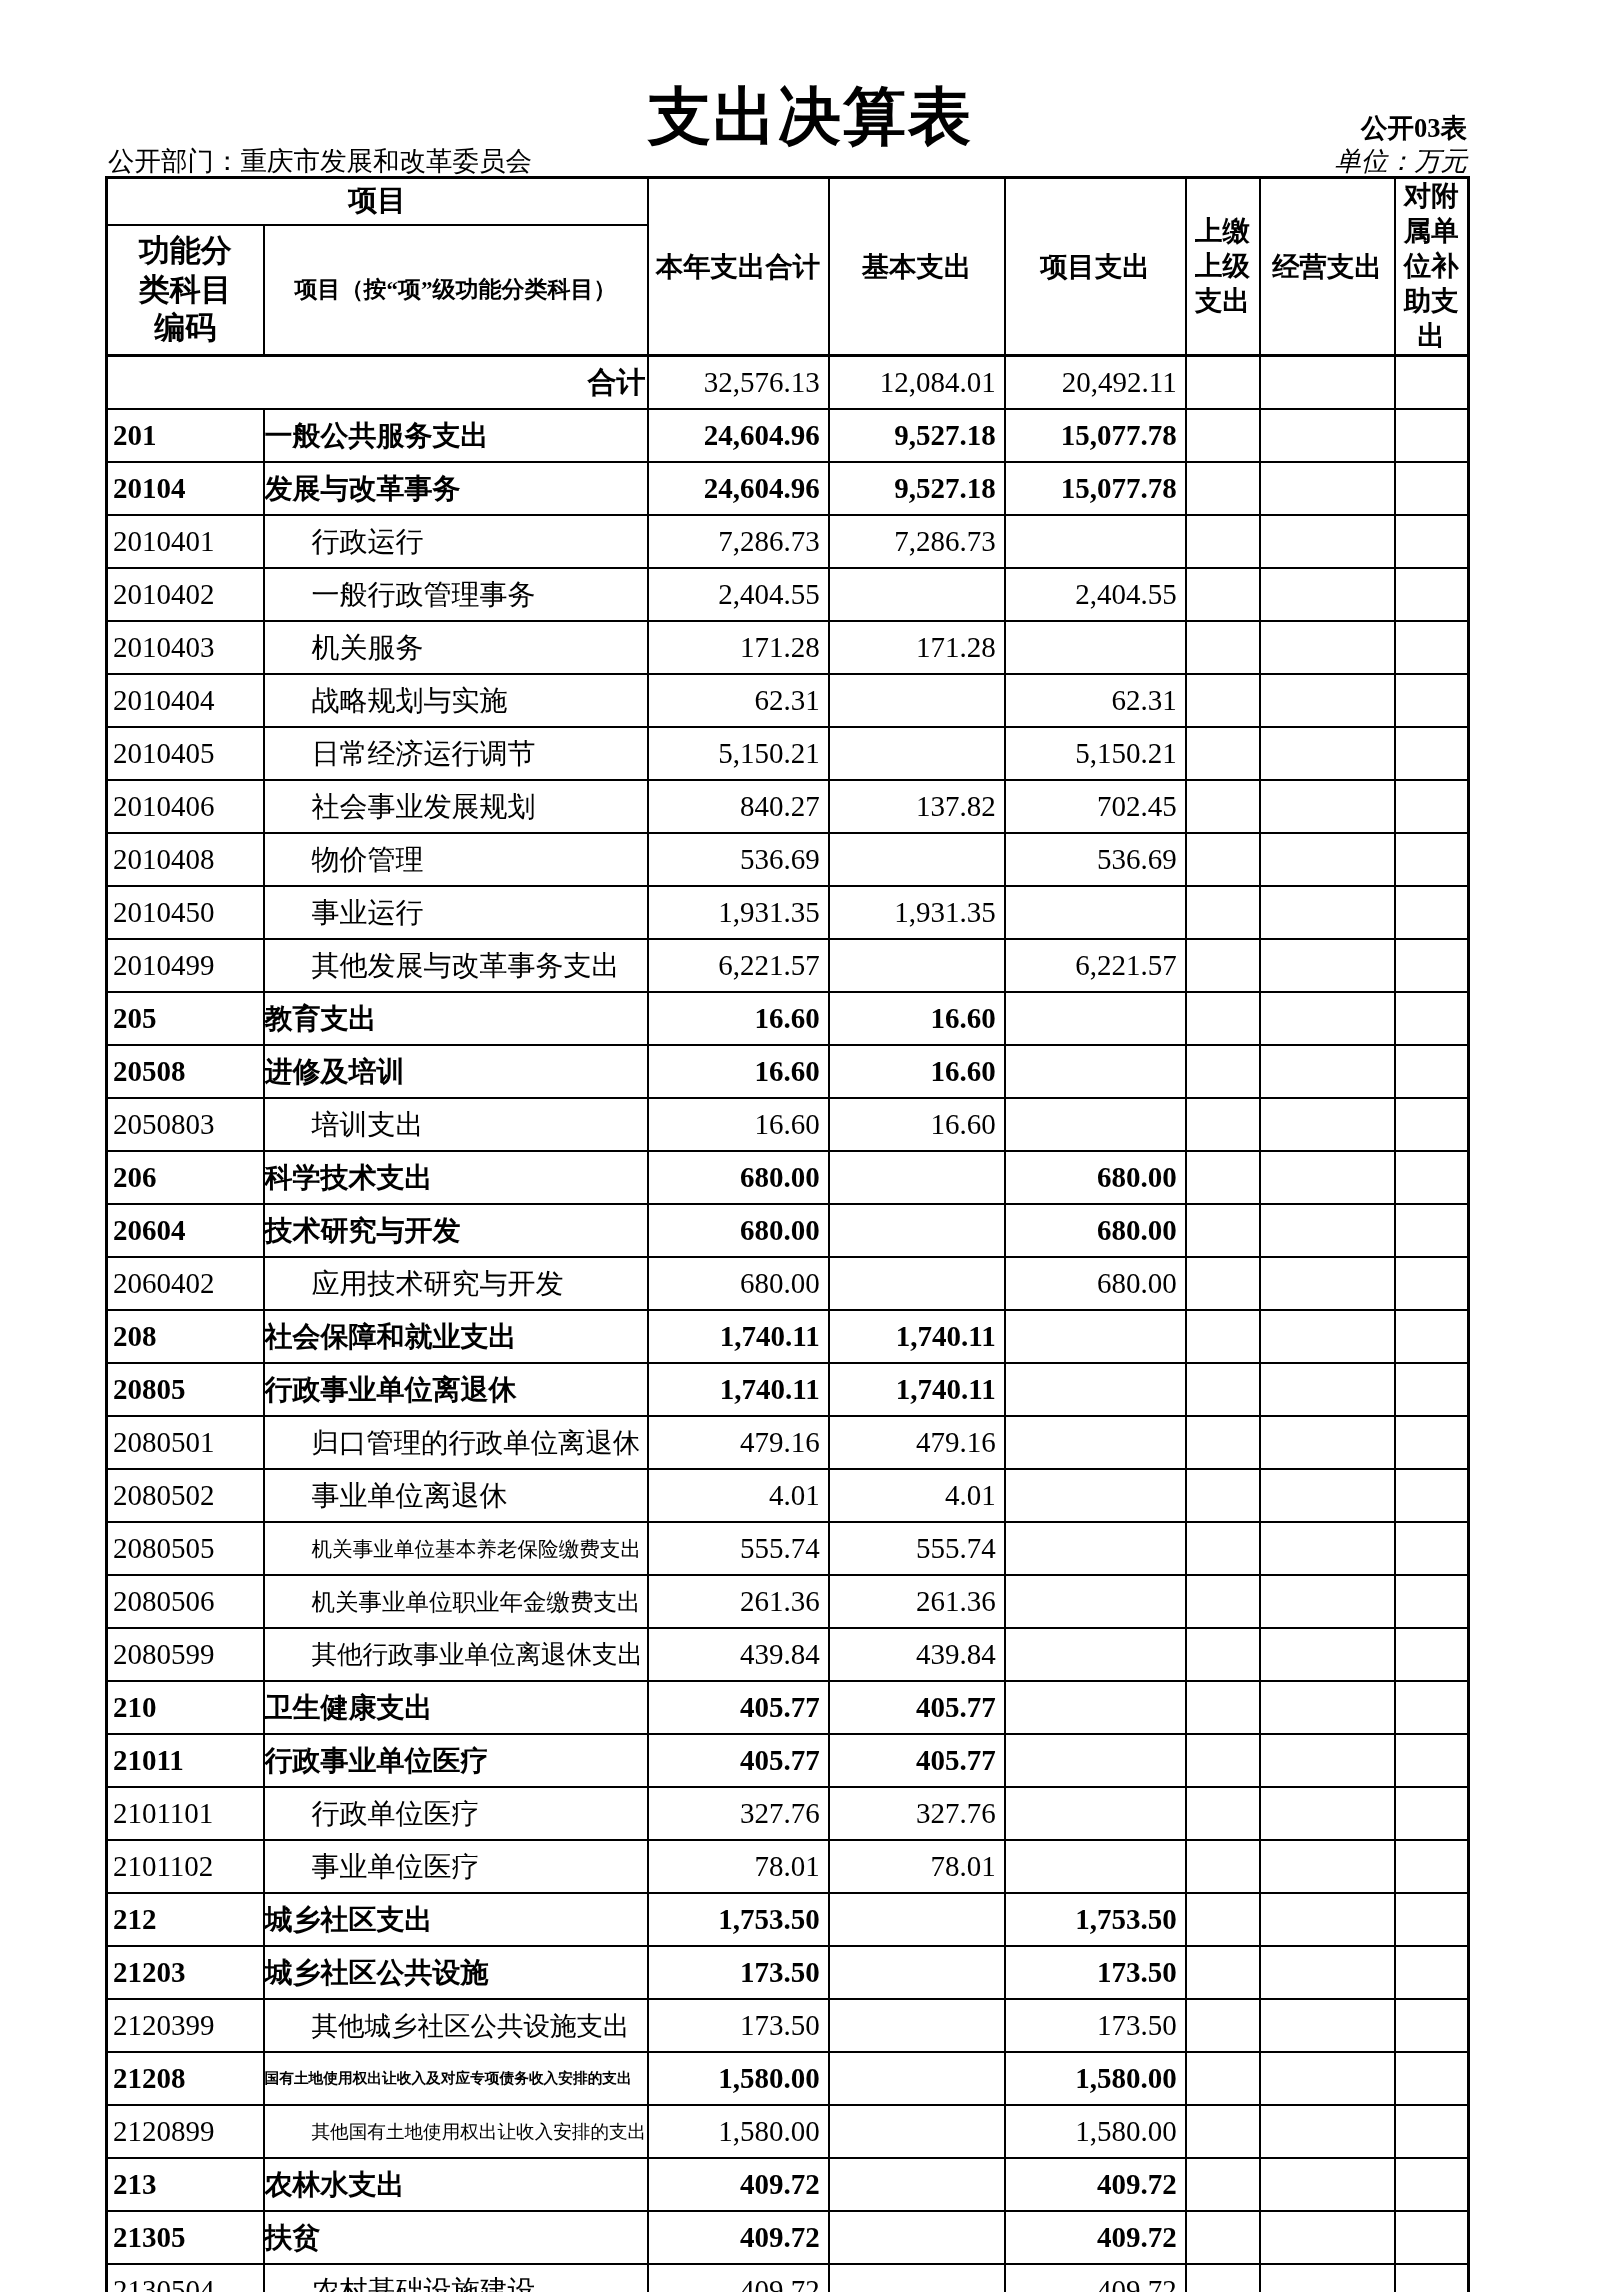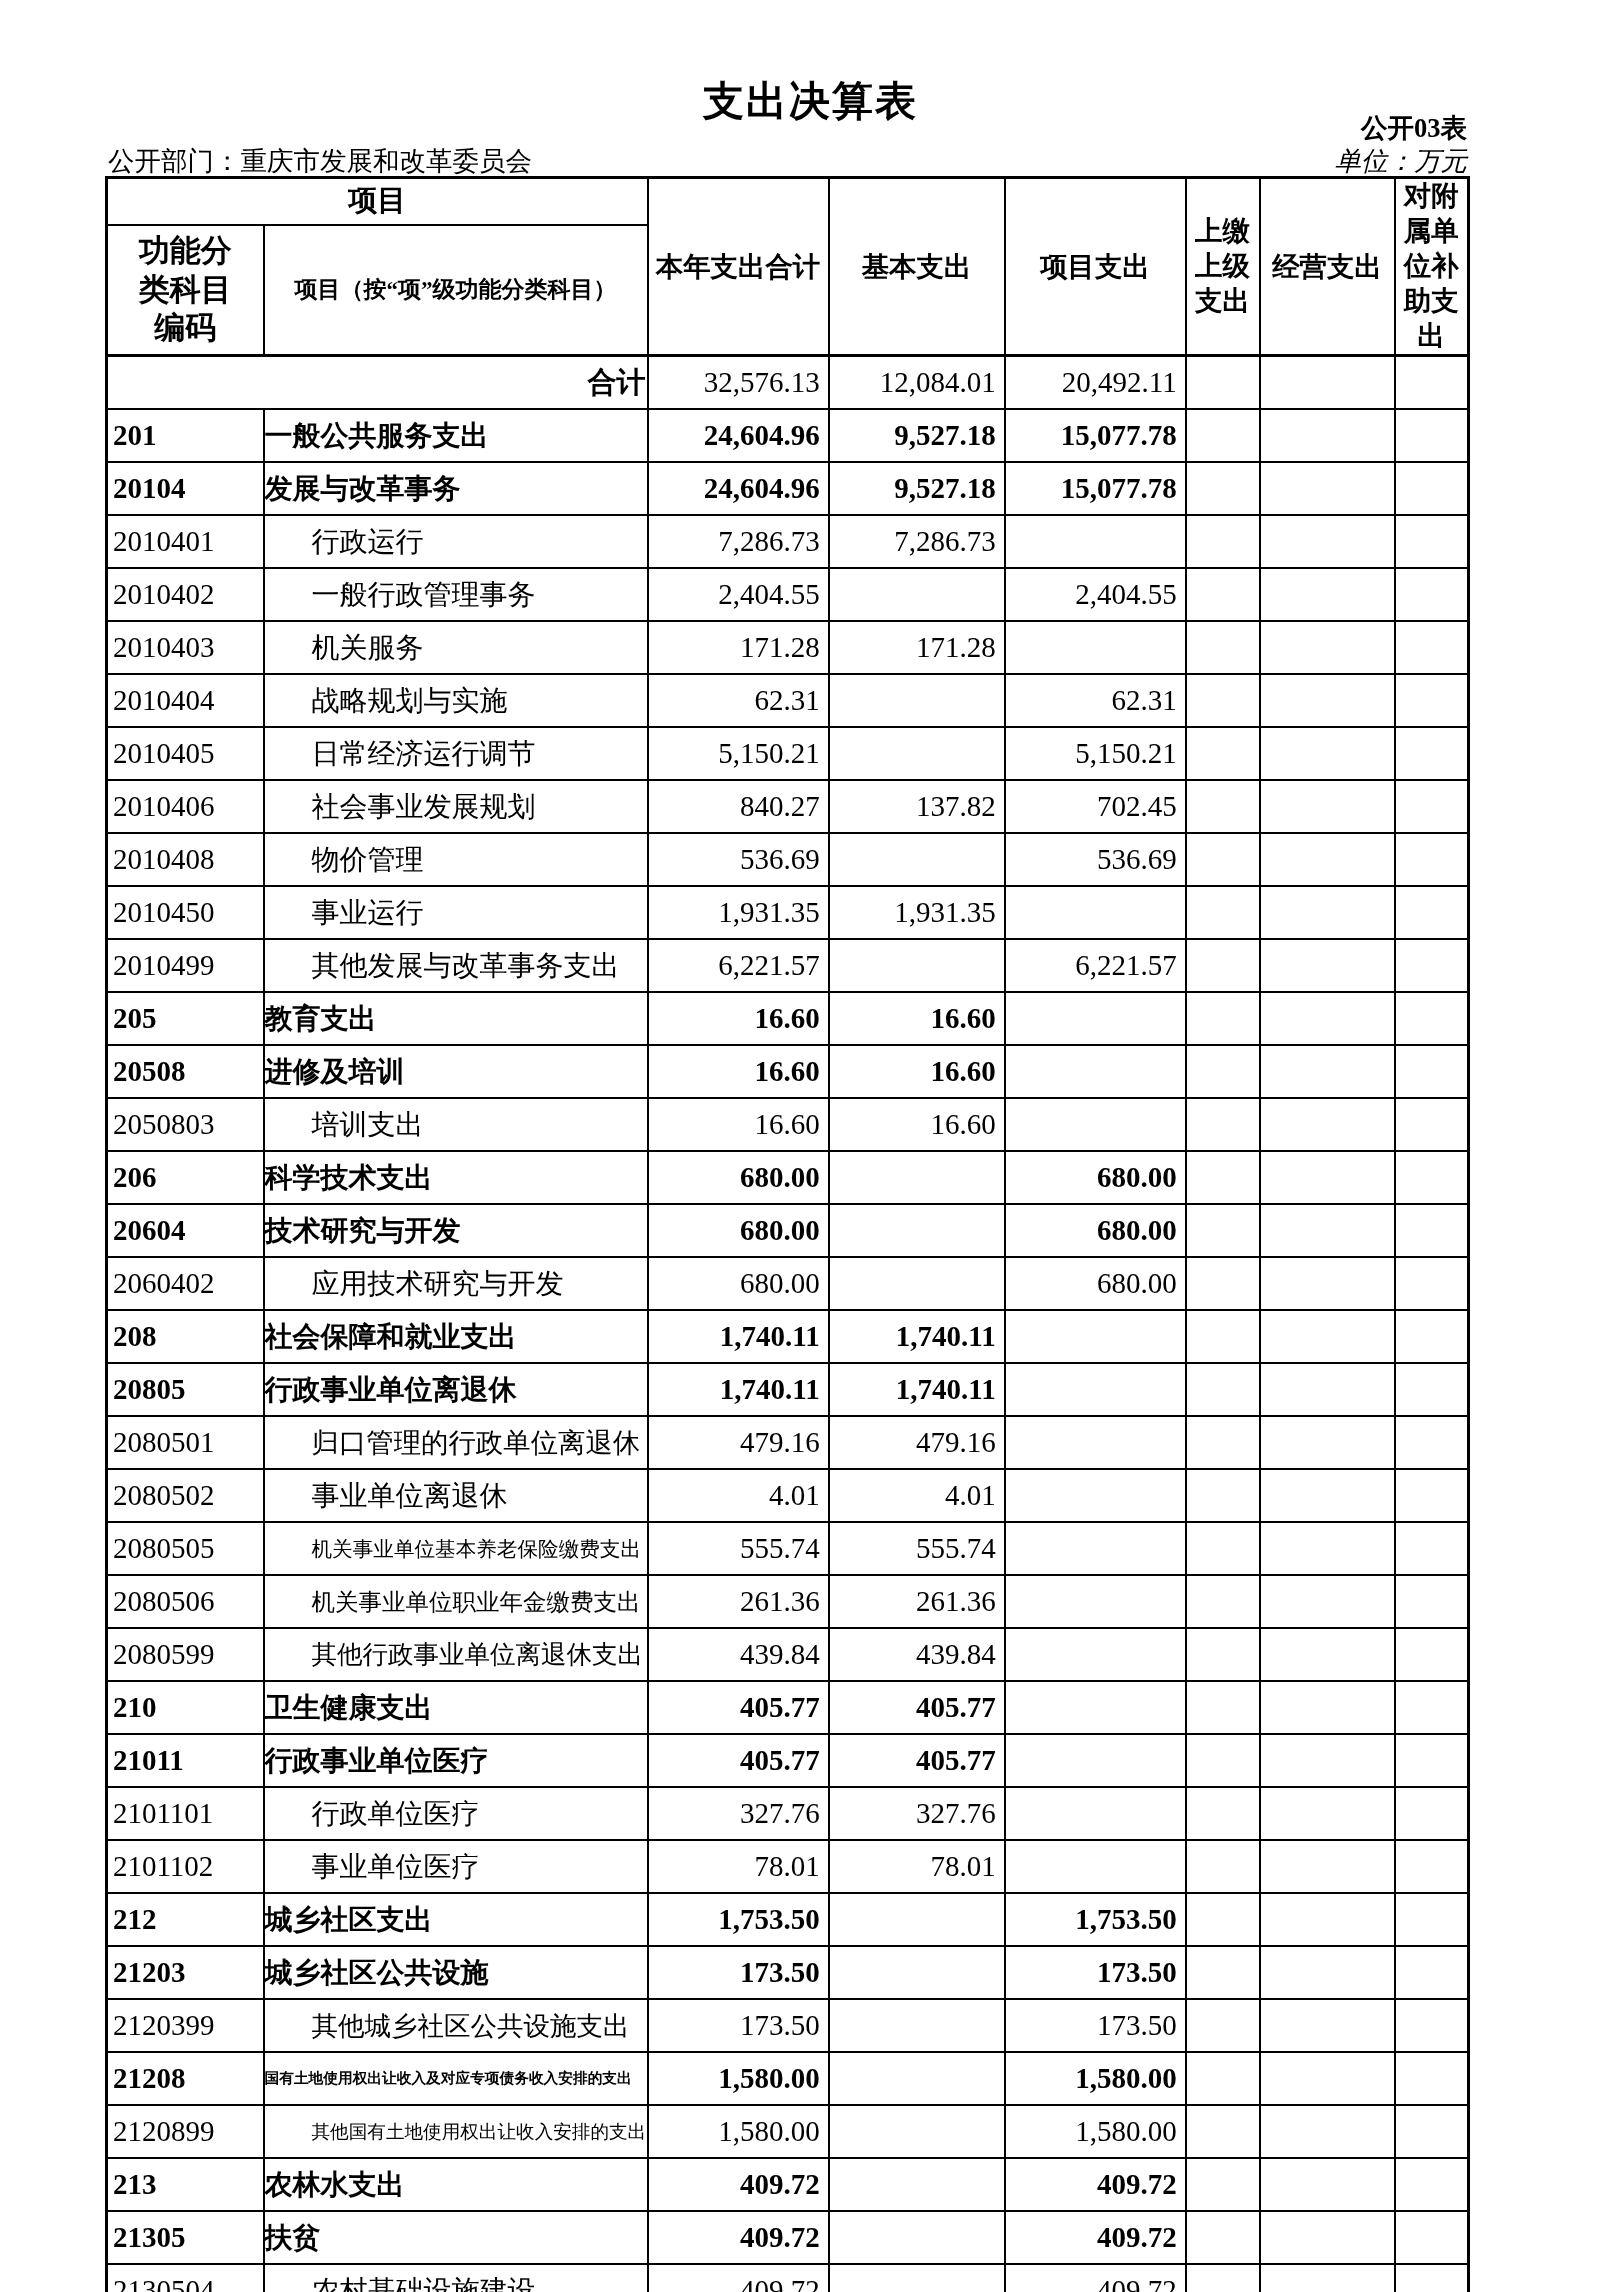--- a/index.html
+++ b/index.html
@@ -3,21 +3,21 @@
 <meta charset="utf-8">
 <style>
   html,body { margin:0; padding:0; }
   body {
     width:1621px; height:2293px; position:relative;
     background:#ffffff; color:#000;
     font-family:"Liberation Serif", serif;
   }
   .page-title {
     position:absolute; top:74px; left:0; width:1621px;
-    text-align:center; font-size:41px; font-weight:bold;
+    text-align:center; font-size:63px; font-weight:bold;
     letter-spacing:2px;
   }
   .form-no {
     position:absolute; top:110px; right:154px; font-size:26.5px;font-weight:bold;
   }
   .dept-label {
     position:absolute; top:143px; left:108px; font-size:26.5px;
   }
   .unit-label {
     position:absolute; top:143px; right:154px; font-size:26.5px;font-style:italic;

